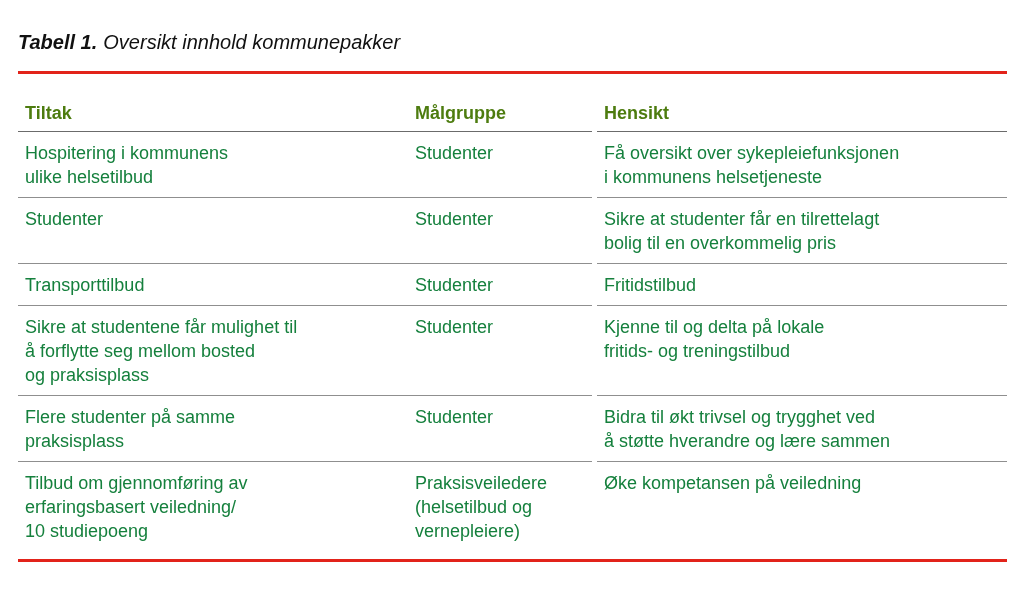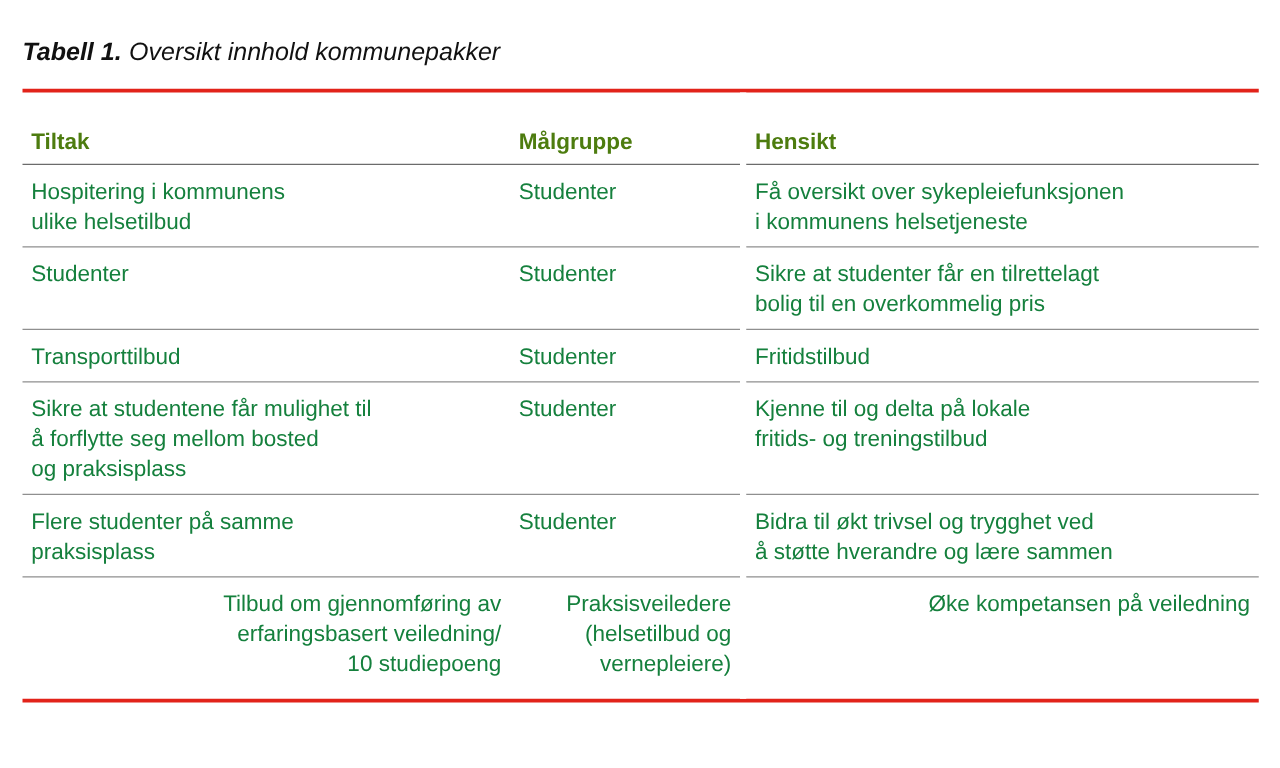--- a/index.html
+++ b/index.html
@@ -53,21 +53,20 @@
     border-bottom: 1px solid #6b6b6b;
     color: #4d7c0f;
   }
   .spacer {
     border-bottom: none;
     background: #ffffff;
   }
   .cell.last {
     border-bottom: none;
     padding-bottom: 16px;
-    text-align: right;
   }
 </style>
 </head>
 <body>
 
 <div class="page">
 
   <div class="caption">
     <span class="caption-bold">Tabell 1.</span><span class="caption-rest">Oversikt innhold kommunepakker</span>
   </div>

